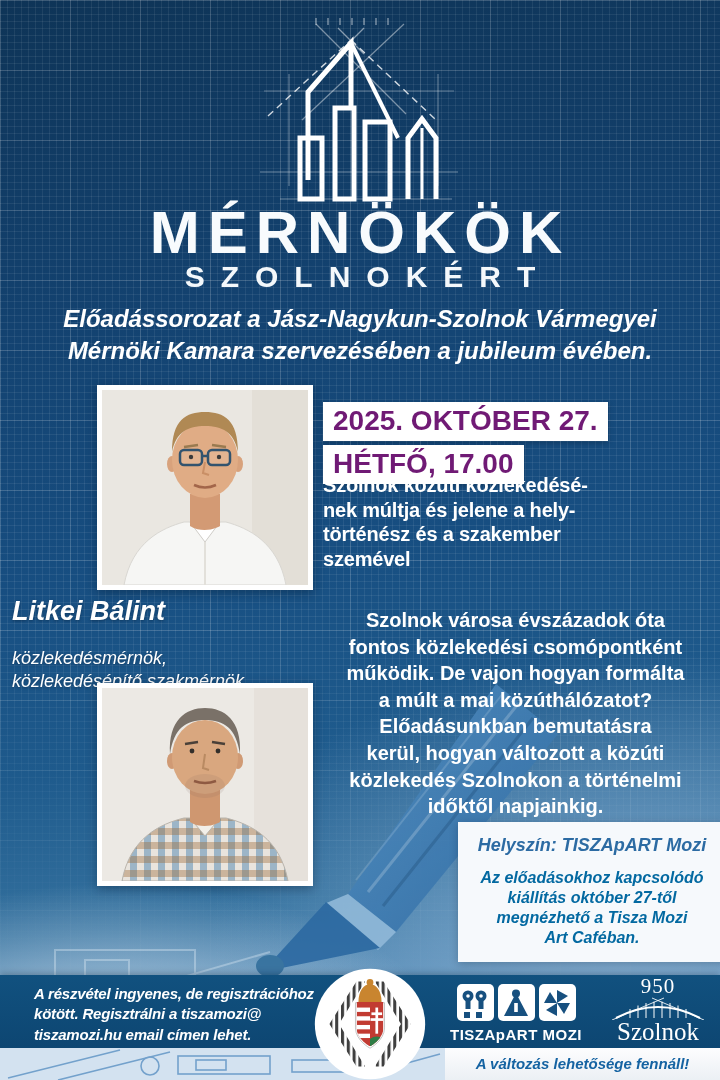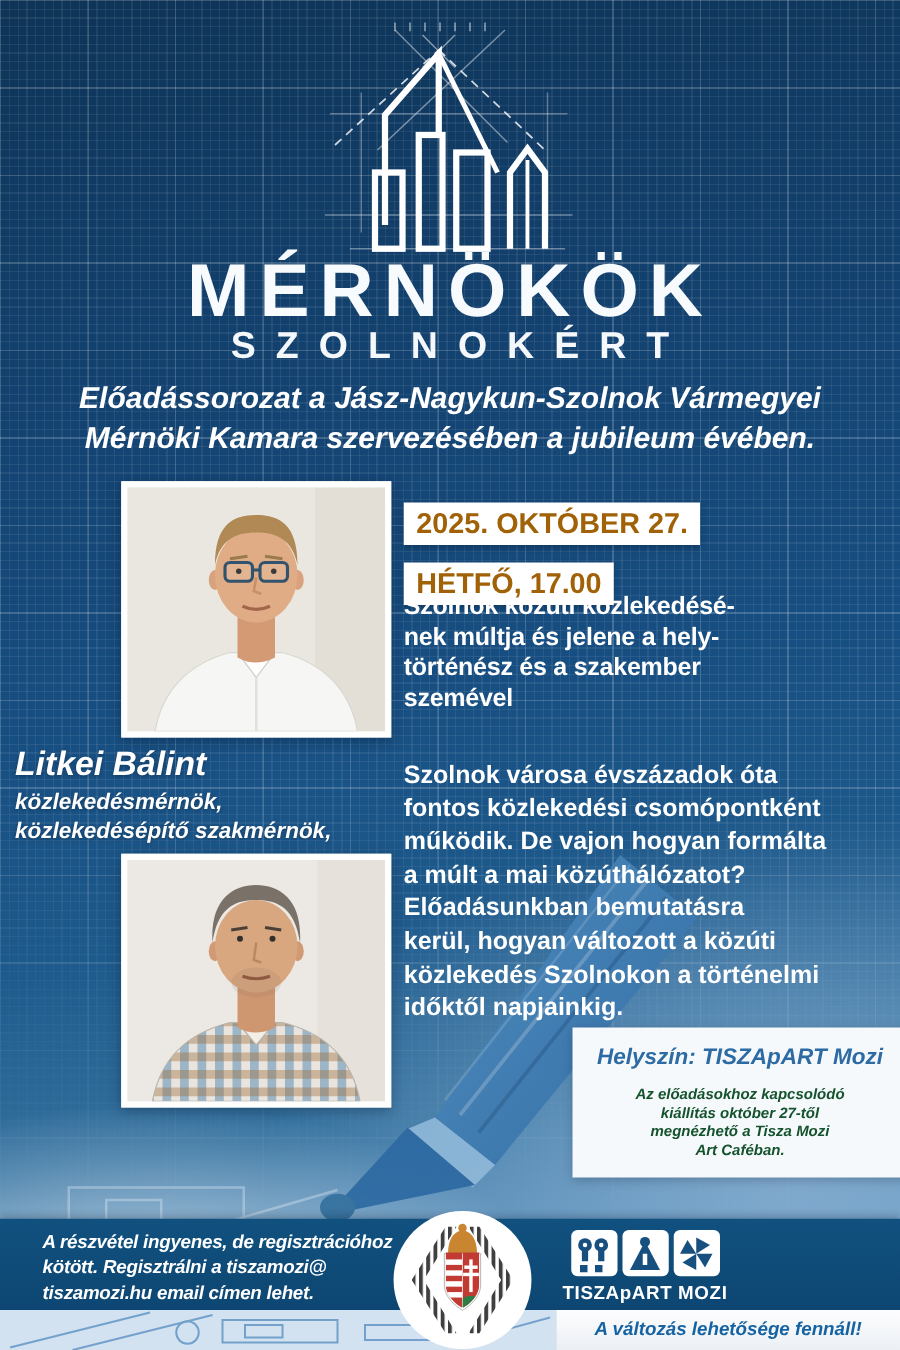--- a/index.html
+++ b/index.html
@@ -38,38 +38,38 @@
   .photo{position:absolute;border:5px solid #fff;box-shadow:0 3px 10px rgba(0,20,40,.35);
     background:#eae7e1;z-index:3;}
   .photo svg{display:block;}
   .photo1{left:97px;top:385px;width:206px;height:195px;}
   .photo2{left:97px;top:683px;width:206px;height:193px;}
   .speaker-block{position:absolute;left:12px;width:300px;text-align:left;z-index:3;}
   .speaker1{top:596px;}
   .speaker2{top:891px;}
   .speaker-name{font-size:27px;font-weight:700;font-style:italic;line-height:1.15;
     text-shadow:0 1px 3px rgba(0,20,40,.4);}
-  .speaker-titles{font-size:18px;font-style:italic;font-weight:700;line-height:1.3;
-    white-space:pre-line;margin-top:3px;text-shadow:0 1px 3px rgba(0,20,40,.4);}
+  .speaker-titles{font-size:18px;font-style:italic;font-weight:400;line-height:1.3;
+    white-space:pre-line;margin-top:20px;text-shadow:0 1px 3px rgba(0,20,40,.4);}
   
   .badges{position:absolute;left:323px;top:402px;z-index:3;}
-  .badge{display:table;background:#fff;color:#a16207;font-size:23px;font-weight:800;
-    padding:3px 10px 4px 10px;margin-bottom:14px;box-shadow:0 2px 5px rgba(0,20,40,.3);}
+  .badge{display:table;background:#fff;color:#701a75;font-size:28px;font-weight:800;
+    padding:3px 10px 4px 10px;margin-bottom:4px;box-shadow:0 2px 5px rgba(0,20,40,.3);}
   .heading{position:absolute;left:323px;top:473px;width:380px;z-index:3;
     font-size:20px;font-weight:800;line-height:1.23;white-space:pre-line;letter-spacing:-.2px;}
   .description{position:absolute;left:323px;top:607px;width:385px;z-index:3;
-    font-size:20px;font-weight:600;line-height:1.33;white-space:pre-line;}
+    font-size:20px;font-weight:600;line-height:1.33;white-space:pre-line;text-align:center;}
   
   .venue-box{position:absolute;left:458px;top:822px;width:268px;min-height:118px;z-index:3;
     background:#f6f9fc;color:#2c6ba3;text-align:center;padding:13px 8px 14px 8px;box-sizing:border-box;
     box-shadow:0 2px 8px rgba(0,20,40,.25);}
   .venue-location{font-size:18px;font-weight:700;font-style:italic;}
   .venue-address{font-size:14.5px;font-weight:600;font-style:italic;margin-top:2px;}
-  .venue-note{font-size:12px;font-weight:700;font-style:italic;line-height:1.25;
-    white-space:pre-line;margin-top:12px;color:#14532d;}
+  .venue-note{font-size:16px;font-weight:700;font-style:italic;line-height:1.25;
+    white-space:pre-line;margin-top:12px;color:#0369a1;}
   
   .footer-bar{position:absolute;left:0;top:975px;width:720px;height:73px;z-index:4;
     background:linear-gradient(180deg,#11517f,#0d4672);box-shadow:0 -2px 6px rgba(0,20,40,.25);}
   .registration{position:absolute;left:34px;top:984px;z-index:5;
     font-size:15px;font-weight:700;font-style:italic;line-height:1.35;letter-spacing:-.2px;
     white-space:pre-line;}
   .coa{position:absolute;left:311px;top:964px;width:118px;height:120px;z-index:6;}
   .tiszapart{position:absolute;left:446px;top:984px;width:140px;z-index:5;text-align:center;}
   .tp-boxes{display:flex;justify-content:center;gap:4px;}
   .tp-box{width:37px;height:37px;background:#fff;border-radius:5px;display:flex;
@@ -321,20 +321,39 @@
             <polygon points="15,15 28,15 22,26"></polygon>
             <polygon points="15,15 15,28 4,22"></polygon>
             <polygon points="15,15 2,15 8,4"></polygon>
           </g>
         </svg>
       </div>
     </div>
     <div class="tp-label">TISZApART MOZI</div>
   </div>
 
+  <div class="szolnok">
+    <div class="sz-950">950</div>
+    <svg class="sz-bridge" width="92" height="24" viewBox="0 0 92 24">
+      <g stroke="#ffffff" fill="none">
+        <path d="M4,22 Q46,0 88,22" stroke-width="2"></path>
+        <line x1="18" y1="13" x2="18" y2="22"></line>
+          <line x1="26" y1="9.5" x2="26" y2="22"></line>
+        <line x1="34" y1="7" x2="34" y2="22"></line>
+          <line x1="42" y1="5.6" x2="42" y2="22"></line>
+        <line x1="50" y1="5.6" x2="50" y2="22"></line>
+          <line x1="58" y1="7" x2="58" y2="22"></line>
+        <line x1="66" y1="9.5" x2="66" y2="22"></line>
+          <line x1="74" y1="13" x2="74" y2="22"></line>
+        <line x1="0" y1="24" x2="52" y2="2" opacity=".85"></line>
+        <line x1="40" y1="2" x2="92" y2="24" opacity=".85"></line>
+      </g>
+    </svg>
+    <div class="sz-name">Szolnok</div>
+  </div>
 
   <div class="bottom-left-band">
     <svg width="445" height="32" viewBox="0 0 445 32">
       <g stroke="#4b86bd" stroke-width="1.6" fill="none" opacity=".7">
         <line x1="8" y1="30" x2="120" y2="2"></line>
           <line x1="58" y1="32" x2="170" y2="4"></line>
         <rect x="178" y="8" width="92" height="18"></rect>
           <rect x="196" y="12" width="30" height="10"></rect>
         <rect x="292" y="12" width="58" height="12"></rect>
         <line x1="360" y1="28" x2="440" y2="6"></line>

